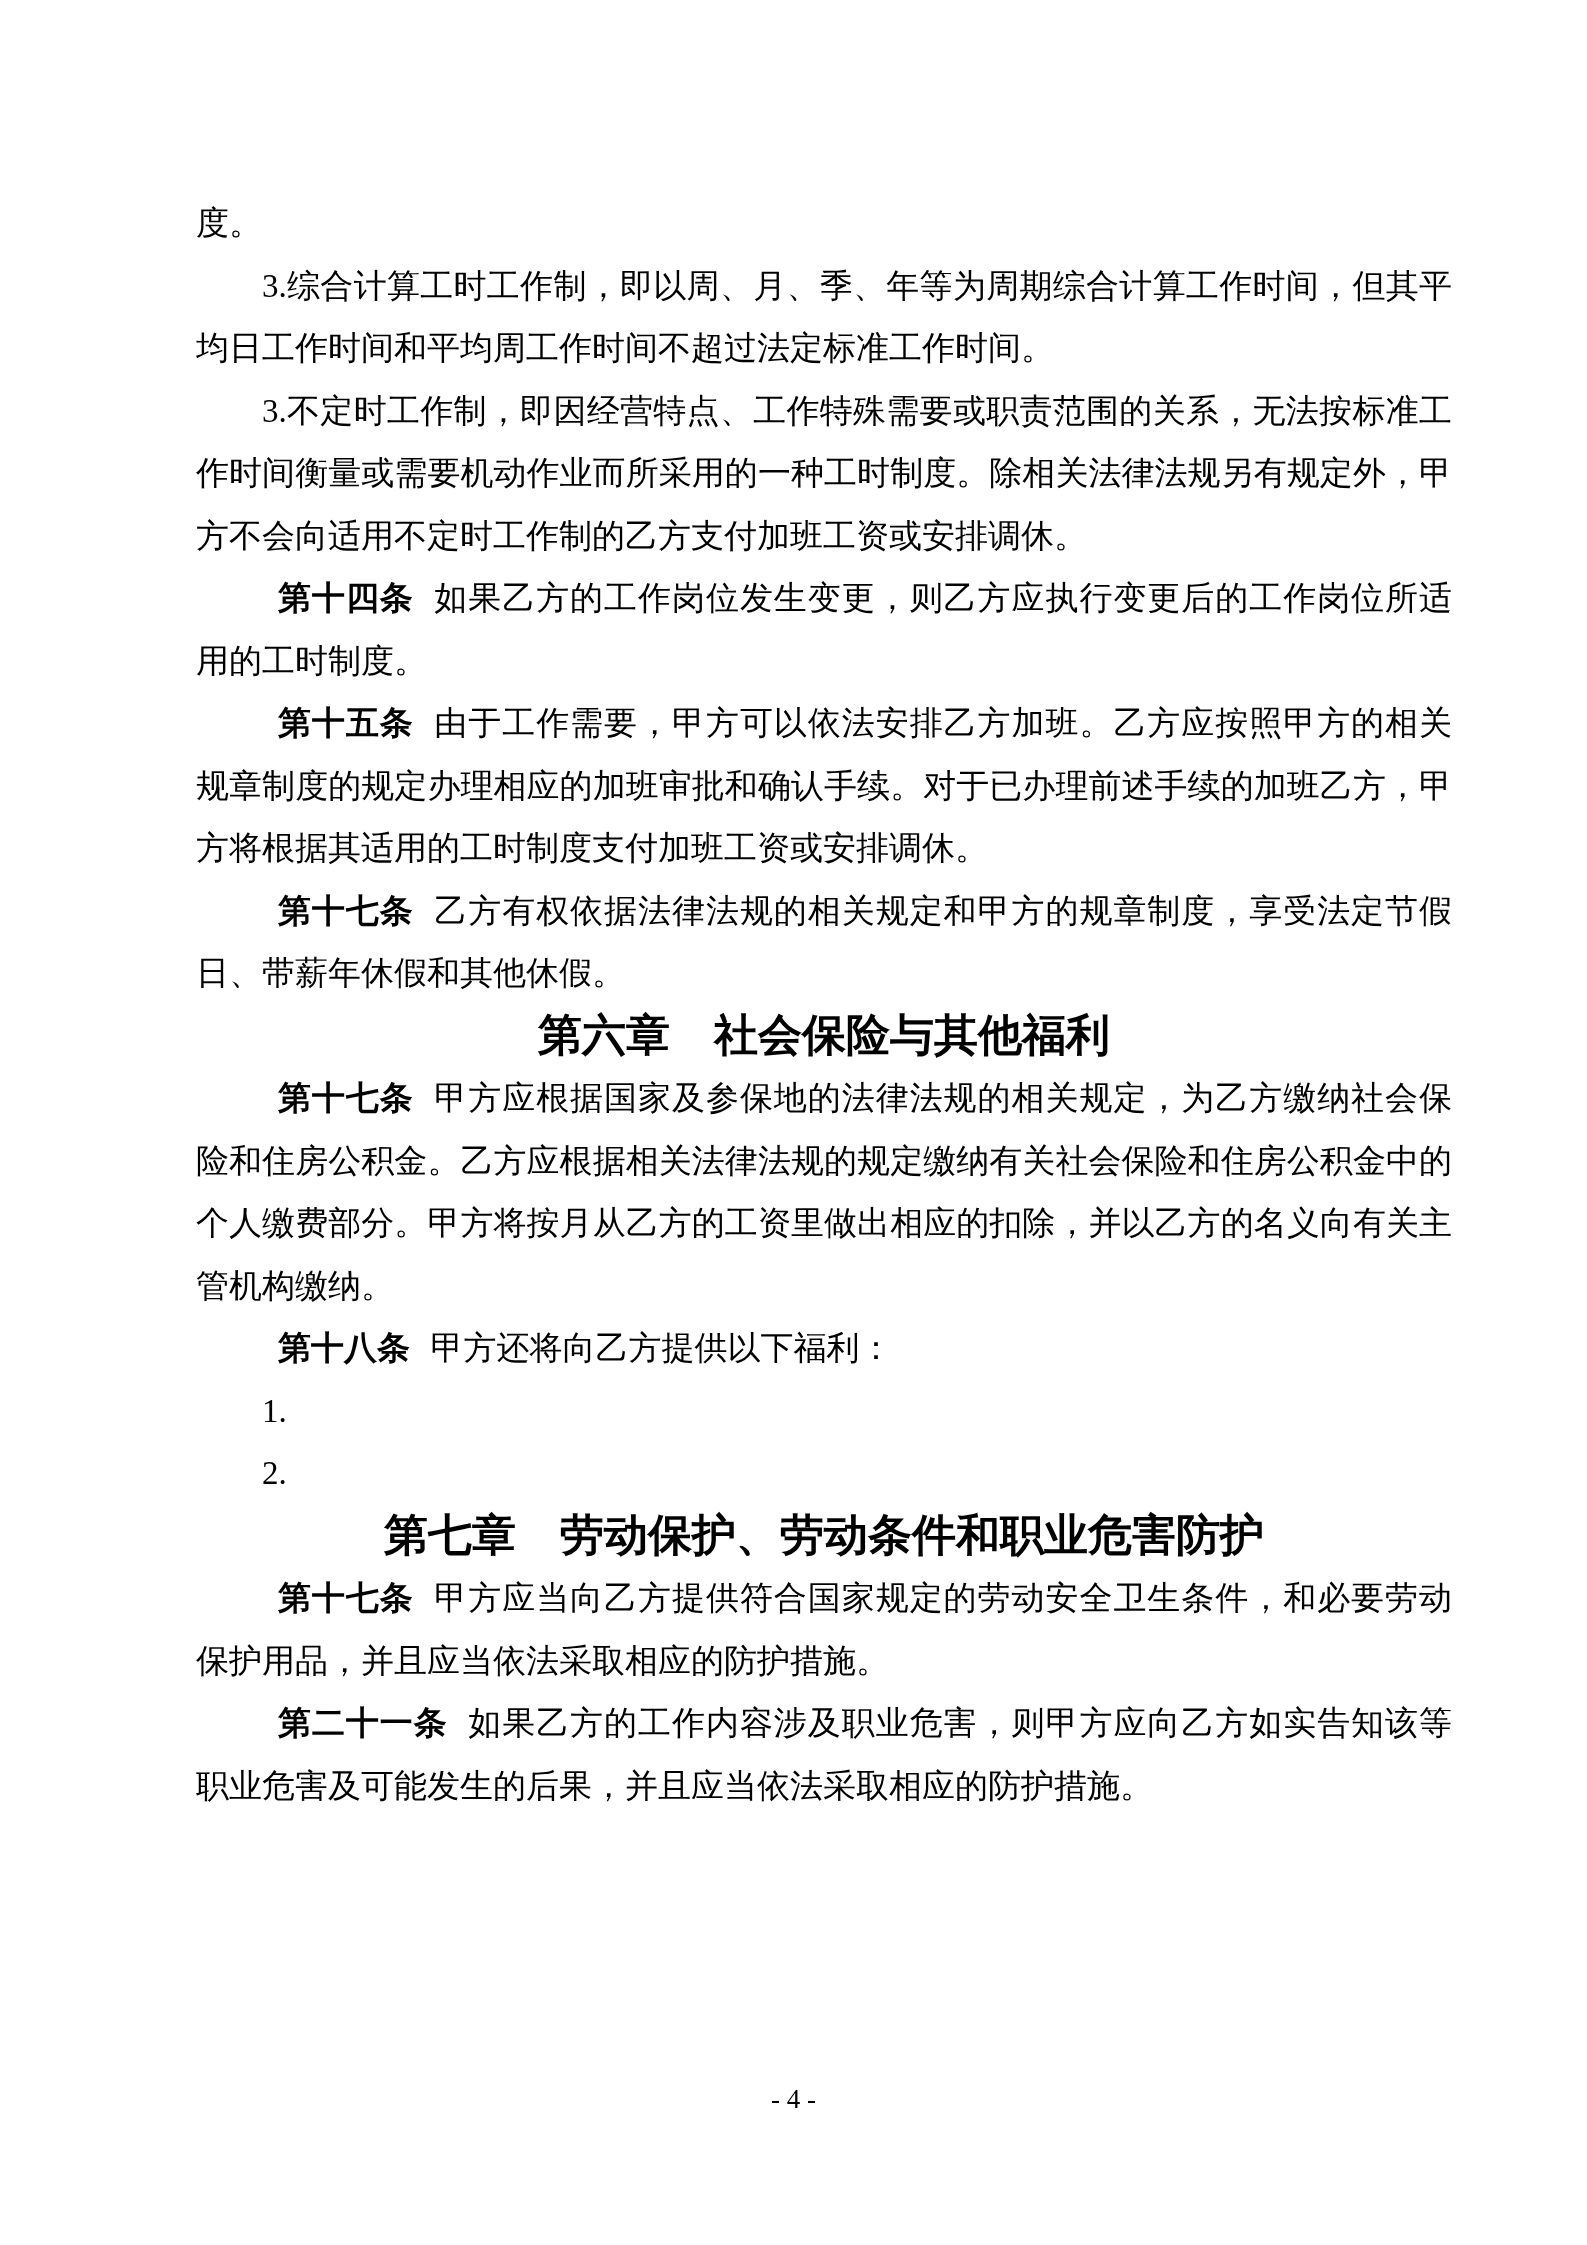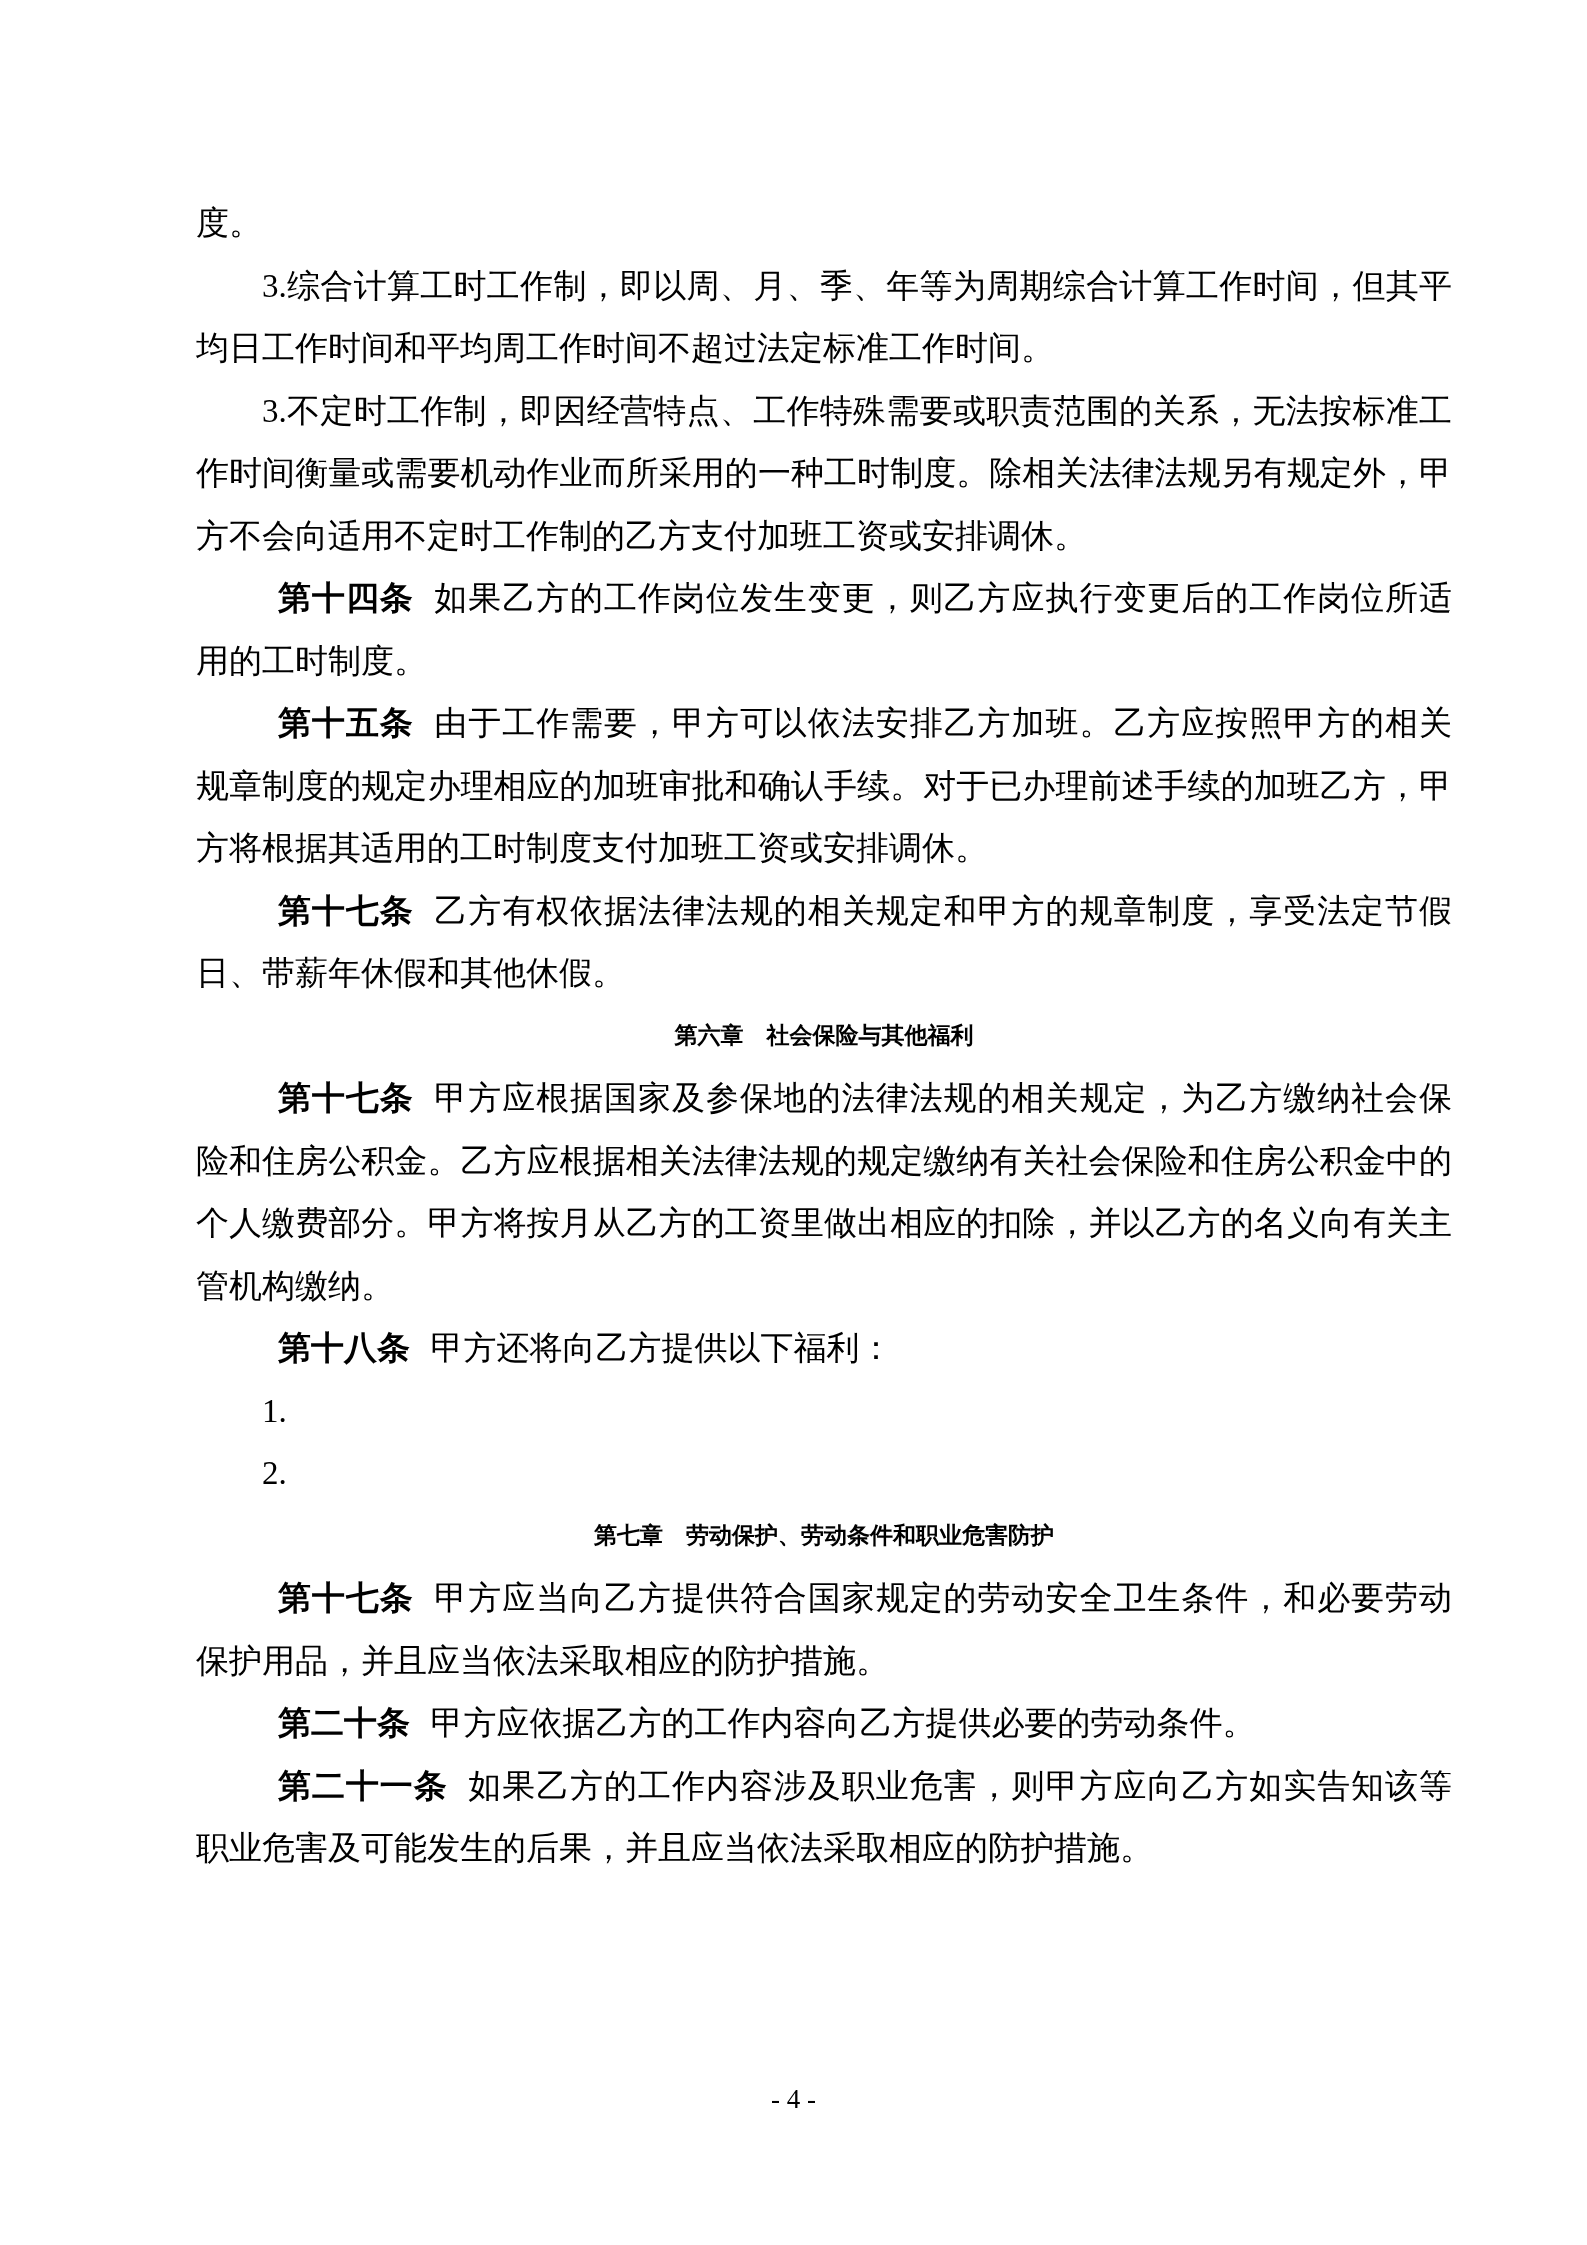--- a/index.html
+++ b/index.html
@@ -28,21 +28,21 @@
   }
   .para {
     margin: 0;
     text-indent: 66px; 
   }
   .para.no-indent {
     text-indent: 0;
   }
   .chapter {
     margin: 0;
-    font-size: 23px;
+    font-size: 44px;
     font-weight: bold;
     text-align: center;
     text-indent: 0;
   }
   .article-label {
     font-weight: bold;
     margin-right: 0.62em;
     margin-left: 16px;
   }
   .chapter-label {
@@ -70,19 +70,18 @@
       <p class="para"><span class="article-label">第十四条</span><span>如果乙方的工作岗位发生变更，则乙方应执行变更后的工作岗位所适用的工时制度。</span></p>
       <p class="para"><span class="article-label">第十五条</span><span>由于工作需要，甲方可以依法安排乙方加班。乙方应按照甲方的相关规章制度的规定办理相应的加班审批和确认手续。对于已办理前述手续的加班乙方，甲方将根据其适用的工时制度支付加班工资或安排调休。</span></p>
       <p class="para"><span class="article-label">第十七条</span><span>乙方有权依据法律法规的相关规定和甲方的规章制度，享受法定节假日、带薪年休假和其他休假。</span></p>
       <h2 class="chapter"><span class="chapter-label">第六章</span><span>社会保险与其他福利</span></h2>
       <p class="para"><span class="article-label">第十七条</span><span>甲方应根据国家及参保地的法律法规的相关规定，为乙方缴纳社会保险和住房公积金。乙方应根据相关法律法规的规定缴纳有关社会保险和住房公积金中的个人缴费部分。甲方将按月从乙方的工资里做出相应的扣除，并以乙方的名义向有关主管机构缴纳。</span></p>
       <p class="para"><span class="article-label">第十八条</span><span>甲方还将向乙方提供以下福利：</span></p>
       <p class="para"><span>1.</span></p>
       <p class="para"><span>2.</span></p>
       <h2 class="chapter"><span class="chapter-label">第七章</span><span>劳动保护、劳动条件和职业危害防护</span></h2>
       <p class="para"><span class="article-label">第十七条</span><span>甲方应当向乙方提供符合国家规定的劳动安全卫生条件，和必要劳动保护用品，并且应当依法采取相应的防护措施。</span></p>
-      <p class="para"><span class="article-label">第二十条</span><span>甲方应依据乙方的工作内容向乙方提供必要的劳动条件。</span></p>
       <p class="para"><span class="article-label">第二十一条</span><span>如果乙方的工作内容涉及职业危害，则甲方应向乙方如实告知该等职业危害及可能发生的后果，并且应当依法采取相应的防护措施。</span></p>
     </div>
   <div class="footer">
     <span>- 4 -</span>
   </div>
 </div>
 
 </body></html>

